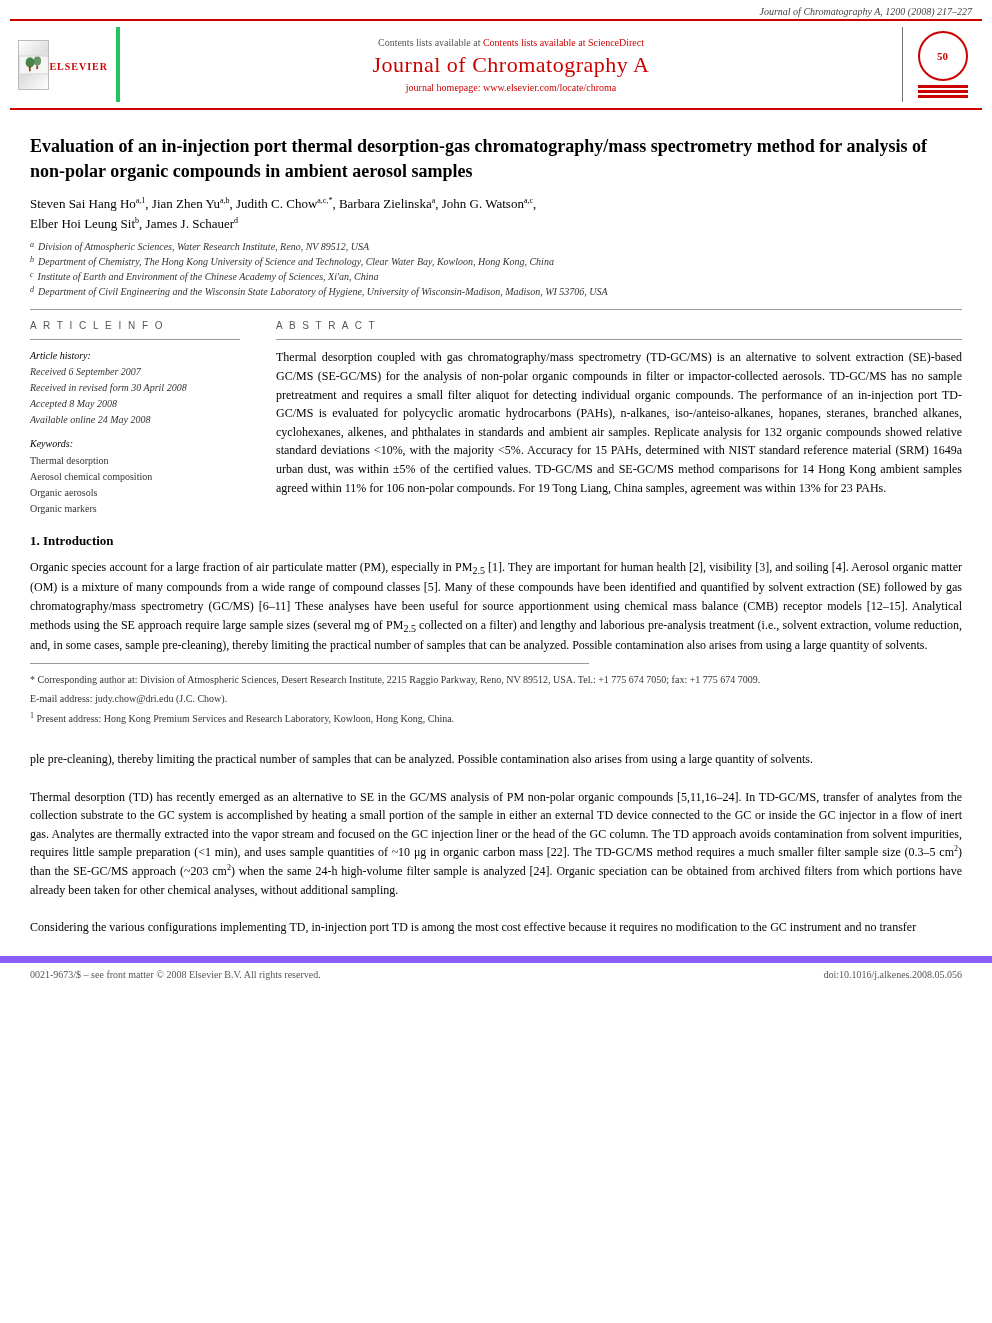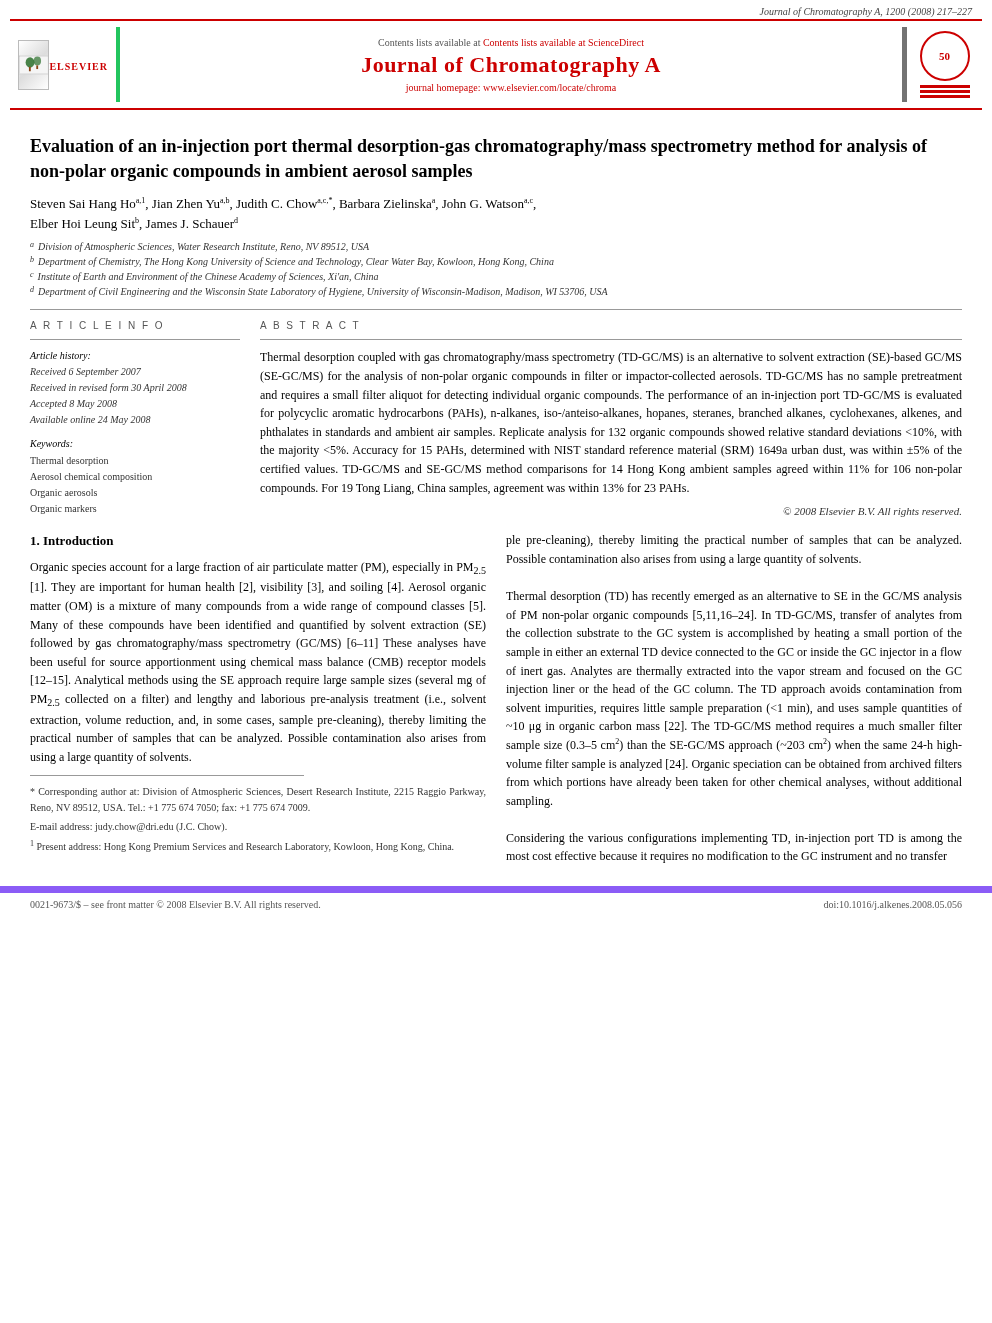--- a/index.html
+++ b/index.html
@@ -73,42 +73,42 @@
 
     .contents-line {
       font-size: 10px;
       color: #555;
       margin-bottom: 4px;
     }
 
     .journal-title-main {
       font-size: 22px;
       color: #c00;
-      font-weight: bold;
+      font-weight: normal;
       font-family: 'Times New Roman', serif;
       letter-spacing: 0.5px;
       margin-bottom: 4px;
     }
 
     .journal-homepage {
       font-size: 10px;
       color: #555;
     }
 
     .journal-homepage span {
       color: #c00;
     }
 
     .journal-badge {
       width: 80px;
       display: flex;
       flex-direction: column;
       align-items: center;
       justify-content: center;
-      border-left: 5px solid #737373;
+      border-left: 1px solid #737373;
       padding: 4px 6px;
     }
 
     .badge-circle {
       width: 50px;
       height: 50px;
       border-radius: 50%;
       border: 2px solid #c00;
       display: flex;
       align-items: center;
@@ -172,21 +172,21 @@
     
     .section-divider {
       border: none;
       border-top: 1px solid #999;
       margin: 8px 0;
     }
 
     
     .two-col {
       display: flex;
-      gap: 20px;
+      gap: 36px;
       margin-top: 10px;
     }
 
     .col-left {
       width: 210px;
       flex-shrink: 0;
     }
 
     .col-right {
       flex: 1;
@@ -247,20 +247,21 @@
       text-align: right;
       margin-top: 8px;
       font-style: italic;
     }
 
     
     .body-section {
       margin-top: 14px;
       display: flex;
       gap: 20px;
+      flex-direction: column;
     }
 
     .body-col {
       flex: 1;
       font-size: 12px;
       line-height: 1.55;
       color: #000;
       text-align: justify;
     }
 
@@ -405,21 +406,20 @@
         <div class="keyword-item">Aerosol chemical composition</div>
         <div class="keyword-item">Organic aerosols</div>
         <div class="keyword-item">Organic markers</div>
       </div>
     </div>
 
     <div class="col-right">
       <div class="section-label">A B S T R A C T</div>
       <hr class="section-divider">
       <div class="abstract-text">Thermal desorption coupled with gas chromatography/mass spectrometry (TD-GC/MS) is an alternative to solvent extraction (SE)-based GC/MS (SE-GC/MS) for the analysis of non-polar organic compounds in filter or impactor-collected aerosols. TD-GC/MS has no sample pretreatment and requires a small filter aliquot for detecting individual organic compounds. The performance of an in-injection port TD-GC/MS is evaluated for polycyclic aromatic hydrocarbons (PAHs), n-alkanes, iso-/anteiso-alkanes, hopanes, steranes, branched alkanes, cyclohexanes, alkenes, and phthalates in standards and ambient air samples. Replicate analysis for 132 organic compounds showed relative standard deviations &lt;10%, with the majority &lt;5%. Accuracy for 15 PAHs, determined with NIST standard reference material (SRM) 1649a urban dust, was within ±5% of the certified values. TD-GC/MS and SE-GC/MS method comparisons for 14 Hong Kong ambient samples agreed within 11% for 106 non-polar compounds. For 19 Tong Liang, China samples, agreement was within 13% for 23 PAHs.</div>
-      <div class="copyright-line">© 2008 Elsevier B.V. All rights reserved.</div>
     </div>
   </div>
 
   <div class="body-section">
 
     <div class="body-col">
       <div class="section-heading">1.  Introduction</div>
       <p>
         Organic species account for a large fraction of air particulate matter (PM), especially in PM<sub>2.5</sub> [1]. They are important for human health [2], visibility [3], and soiling [4]. Aerosol organic matter (OM) is a mixture of many compounds from a wide range of compound classes [5]. Many of these compounds have been identified and quantified by solvent extraction (SE) followed by gas chromatography/mass spectrometry (GC/MS) [6–11] These analyses have been useful for source apportionment using chemical mass balance (CMB) receptor models [12–15]. Analytical methods using the SE approach require large sample sizes (several mg of PM<sub>2.5</sub> collected on a filter) and lengthy and laborious pre-analysis treatment (i.e., solvent extraction, volume reduction, and, in some cases, sample pre-cleaning), thereby limiting the practical number of samples that can be analyzed. Possible contamination also arises from using a large quantity of solvents.
       </p>

